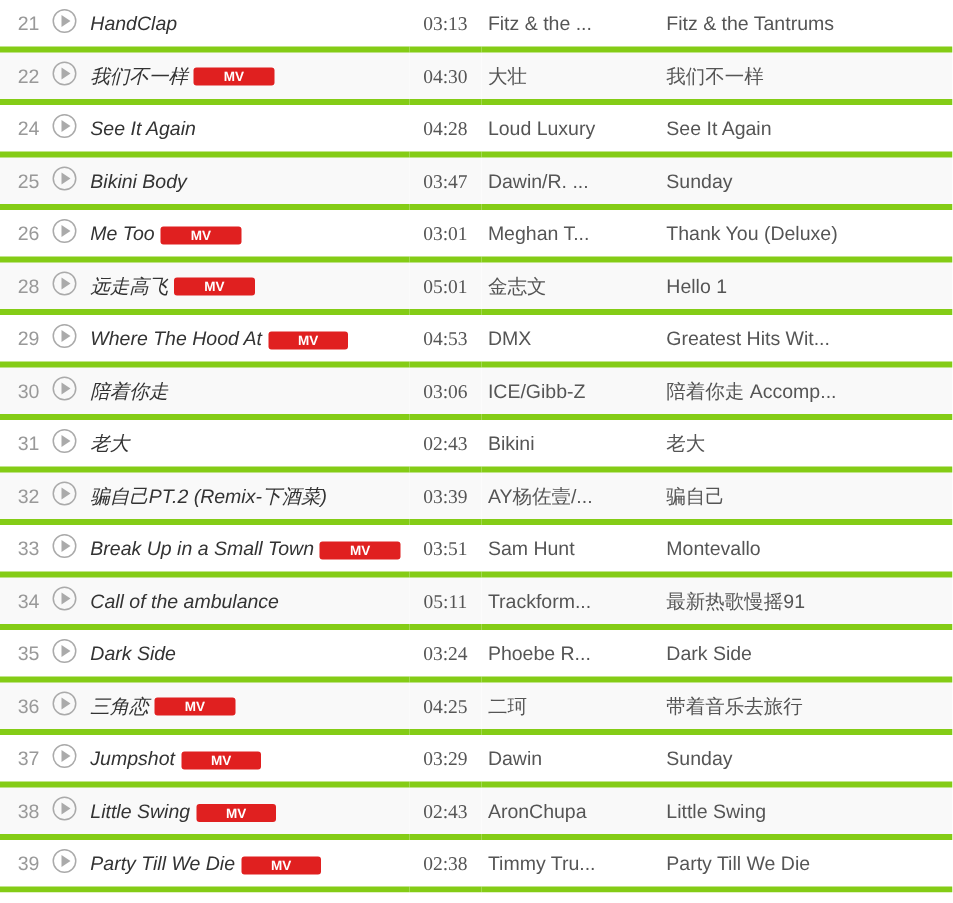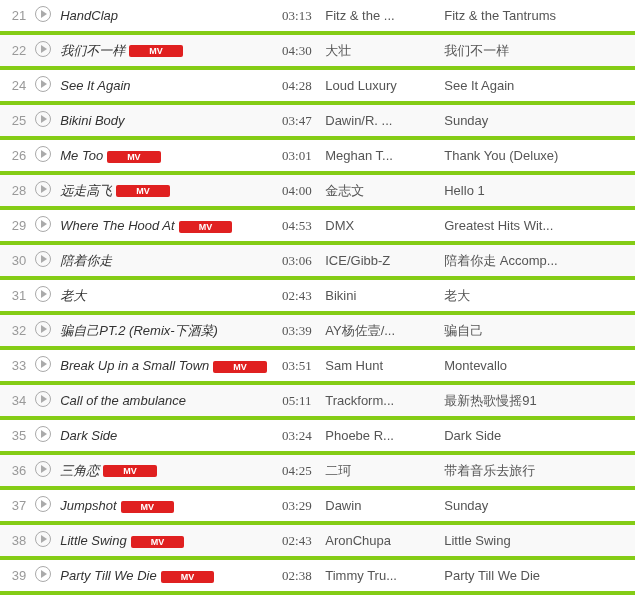--- a/index.html
+++ b/index.html
@@ -138,21 +138,21 @@
         <td class="col-play"><span class="play-btn"></span></td>
         <td class="col-title"><span class="title-text">Me Too</span><span class="mv-badge">MV</span></td>
         <td class="col-duration">03:01</td>
         <td class="col-artist" title="Meghan T...">Meghan T...</td>
         <td class="col-album" title="Thank You (Deluxe)">Thank You (Deluxe)</td>
       </tr>
       <tr>
         <td class="col-num">28</td>
         <td class="col-play"><span class="play-btn"></span></td>
         <td class="col-title"><span class="title-text">远走高飞</span><span class="mv-badge">MV</span></td>
-        <td class="col-duration">04:00</td>
+        <td class="col-duration">05:01</td>
         <td class="col-artist" title="金志文">金志文</td>
         <td class="col-album" title="Hello 1">Hello 1</td>
       </tr>
       <tr>
         <td class="col-num">29</td>
         <td class="col-play"><span class="play-btn"></span></td>
         <td class="col-title"><span class="title-text">Where The Hood At</span><span class="mv-badge">MV</span></td>
         <td class="col-duration">04:53</td>
         <td class="col-artist" title="DMX">DMX</td>
         <td class="col-album" title="Greatest Hits Wit...">Greatest Hits Wit...</td>

